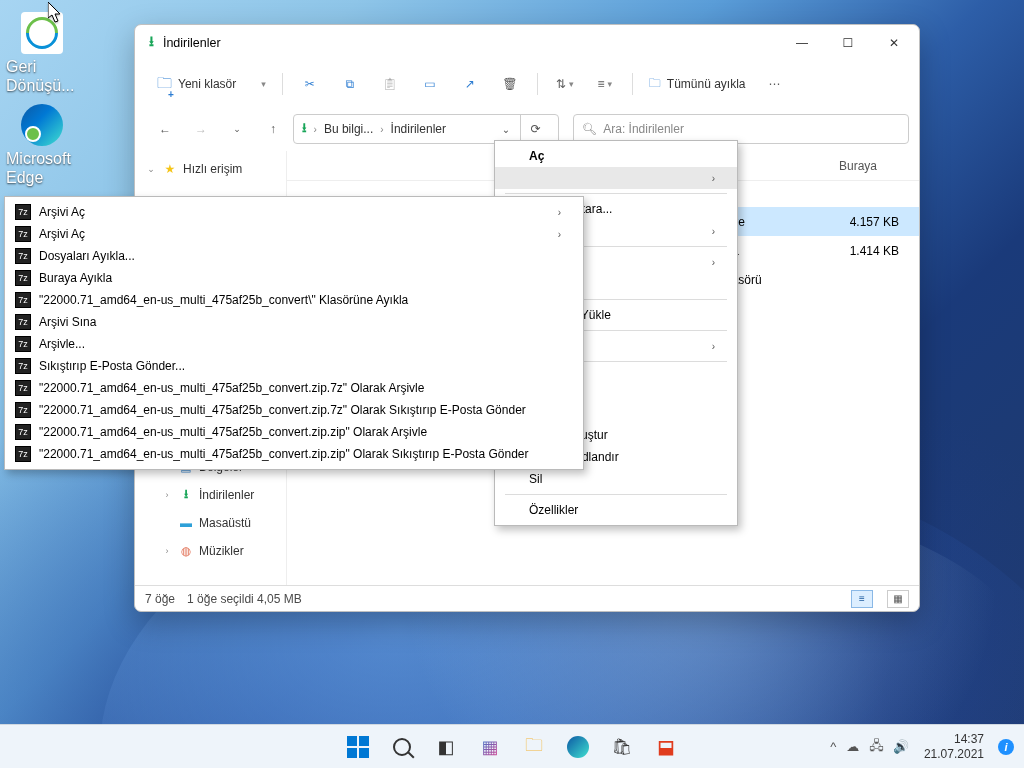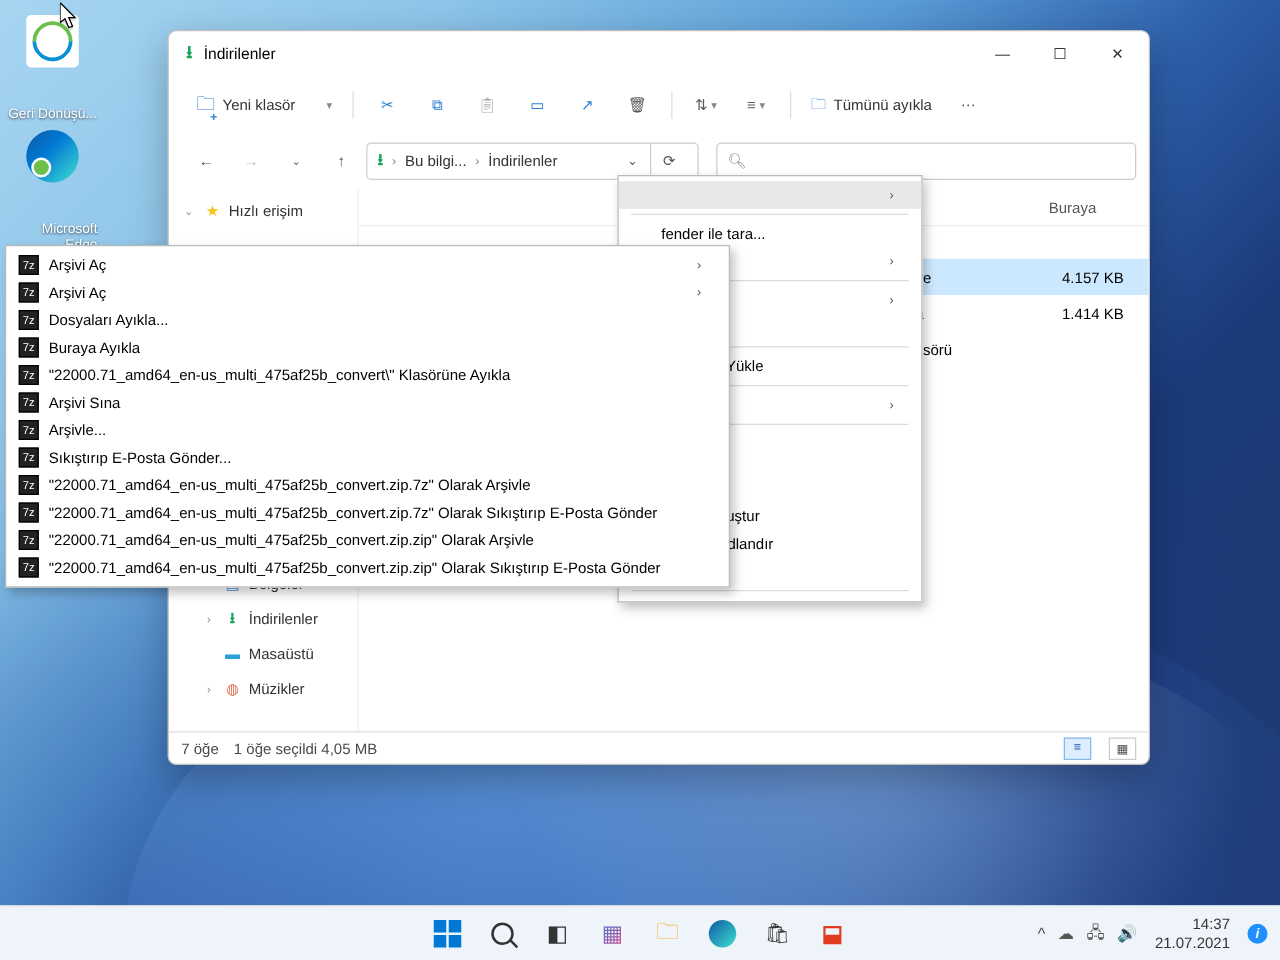--- a/index.html
+++ b/index.html
@@ -4,21 +4,21 @@
 <style>
 * { margin:0; padding:0; box-sizing:border-box; font-family:"Segoe UI",Arial,sans-serif; font-size:12px; -webkit-user-select:none; user-select:none; }
 html,body { width:1024px; height:768px; overflow:hidden; }
 .desktop { position:relative; width:1024px; height:768px; background:linear-gradient(135deg,#a7d5f2 0%,#8ec5e8 20%,#5a9dd8 40%,#2d5ea8 55%,#1a3a7a 70%,#203a6a 100%); }
 .wave1,.wave2,.wave3 { position:absolute; border-radius:50%; }
 .wave1 { width:1400px; height:900px; left:-200px; top:300px; background:radial-gradient(ellipse at center,rgba(70,130,220,.6) 0%,rgba(30,60,140,.4) 40%,transparent 70%); }
 .wave2 { width:1000px; height:600px; left:100px; top:450px; background:radial-gradient(ellipse at 30% 30%,rgba(120,180,240,.5) 0%,rgba(40,80,160,.3) 50%,transparent 80%); }
 .wave3 { width:700px; height:400px; left:350px; top:500px; background:radial-gradient(ellipse at 50% 20%,rgba(180,220,255,.4) 0%,transparent 60%); }
 .desk-icon { position:absolute; width:72px; display:flex; flex-direction:column; align-items:center; gap:3px; cursor:pointer; }
 .desk-icon-glyph { width:42px; height:42px; display:flex; align-items:center; justify-content:center; }
-.desk-icon-label { color:#fff; text-align:right; font-size:11px; text-shadow:0 1px 2px rgba(0,0,0,.7); line-height:1.2;margin-top:28px; }
+.desk-icon-label { color:#fff; text-align:left; font-size:16px; text-shadow:0 1px 2px rgba(0,0,0,.7); line-height:1.2; }
 .recycle-bin .desk-icon-glyph { background:#fff; border-radius:4px; position:relative; }
 .recycle-bin .desk-icon-glyph::before { content:""; position:absolute; width:26px; height:26px; border:3px solid #0991d8; border-radius:50%; border-top-color:#6cc04a; border-left-color:#6cc04a; transform:rotate(45deg); }
 .edge .desk-icon-glyph { border-radius:50%; background:linear-gradient(135deg,#0c59a4 0%,#0078d4 40%,#40e0d0 100%); position:relative; }
 .edge .desk-icon-glyph::after { content:""; position:absolute; left:4px; bottom:4px; width:12px; height:12px; border-radius:50%; background:#6cc04a; border:2px solid #fff; }
 .cursor { position:absolute; left:48px; top:2px; width:16px; height:22px; z-index:9999; pointer-events:none; }
 .cursor svg { filter:drop-shadow(0 1px 1px rgba(0,0,0,.3)); }
 .explorer { position:absolute; left:134px; top:24px; width:786px; height:588px; background:#fff; border:1px solid #c0c0c0; border-radius:7px; box-shadow:0 10px 30px rgba(0,0,0,.25); display:flex; flex-direction:column; overflow:hidden; }
 .titlebar { height:36px; display:flex; align-items:center; padding:0 2px 0 14px; }
 .title-icon { color:#18a558; font-weight:bold; margin-right:9px; font-size:14px; }
 .title-text { font-size:12.5px; flex:1; }
@@ -171,20 +171,21 @@
         <span class="down">⭳</span>
         <span class="sep">›</span>
         <span>Bu bilgi...</span>
         <span class="sep">›</span>
         <span>İndirilenler</span>
         <span class="crumb-caret">⌄</span>
         <span class="refresh-btn">⟳</span>
       </div>
       <div class="search">
         <span style="color:#888">🔍︎</span>
+        <input placeholder="Ara: İndirilenler" style="">
       </div>
     </div>
 
     <div class="body">
       <div class="sidebar">
         <div class="sb-row">
           <span class="sb-chev">⌄</span>
           <span class="star sb-ico">★</span>
           <span>Hızlı erişim</span>
         </div>
@@ -254,20 +255,24 @@
     <div class="status">
       <span>7 öğe</span>
       <span>1 öğe seçildi  4,05 MB</span>
       <span class="sp"></span>
       <div class="view-btn active">≡</div>
       <div class="view-btn">▦</div>
     </div>
   </div>
 
   <div class="ctx-win">
+    <div class="ctx-row">
+        <span class="ctx-ico"></span>
+        <b>Aç</b>
+      </div>
     <div class="ctx-row hover">
         <span class="ctx-ico"></span>
         <span></span>
         <span class="ctx-arrow">›</span>
       </div>
     <div class="ctx-sep"></div>
     <div class="ctx-row">
         <span class="ctx-ico"></span>
         <span>fender ile tara...</span>
       </div>
@@ -305,20 +310,24 @@
       </div>
     <div class="ctx-row">
         <span class="ctx-ico"></span>
         <span>Yeniden adlandır</span>
       </div>
     <div class="ctx-row">
         <span class="ctx-ico"></span>
         <span>Sil</span>
       </div>
     <div class="ctx-sep"></div>
+    <div class="ctx-row">
+        <span class="ctx-ico"></span>
+        <span>Özellikler</span>
+      </div>
   </div>
 
   <div class="ctx-7z" id="ctx-7z">
       <div class="ctx-row">
      <span class="ctx-ico">7z</span>
      <span>Arşivi Aç</span>
      <span class="ctx-arrow">›</span>
    </div>
       <div class="ctx-row">
      <span class="ctx-ico">7z</span>

